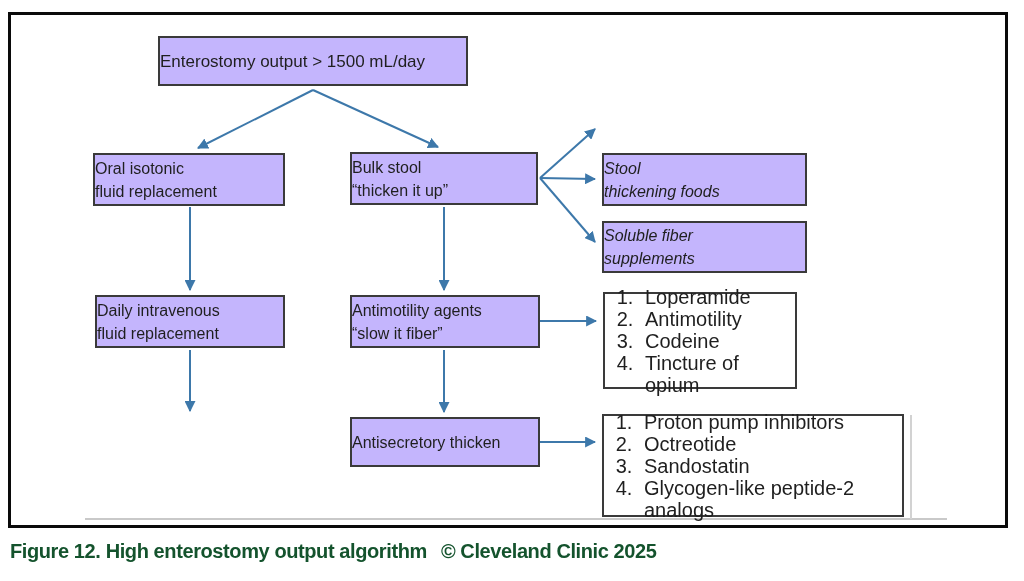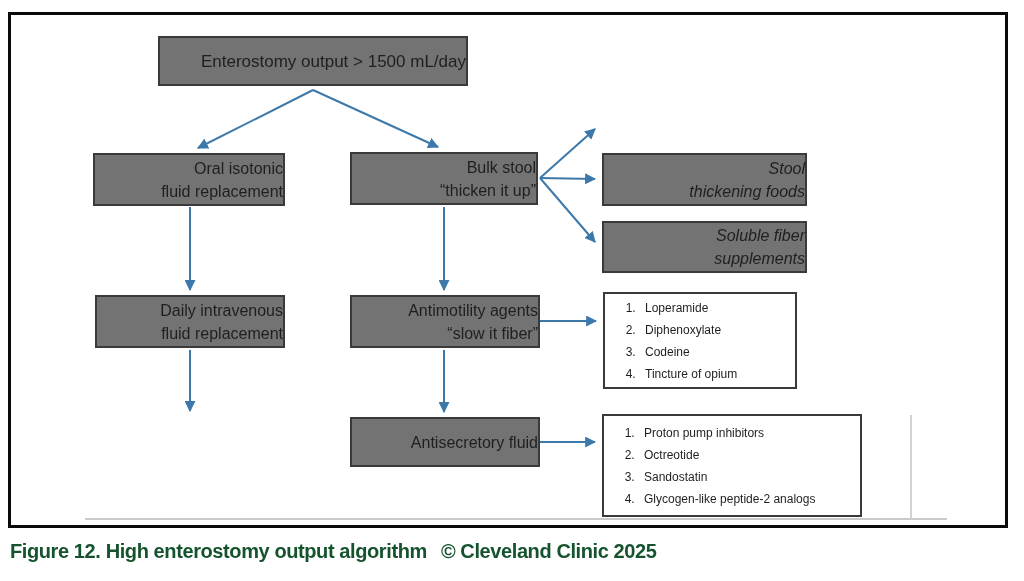--- a/index.html
+++ b/index.html
@@ -6,32 +6,32 @@
   #stage{
     position:relative;width:1024px;height:581px;background:#ffffff;
     font-family:"Liberation Sans",sans-serif;color:#1f1f1f;overflow:hidden;
   }
   .frame{
     position:absolute;left:8px;top:12px;width:994px;height:510px;
     border:3px solid #0a0a0a;background:#ffffff;
   }
   .arrows{position:absolute;left:0;top:0;width:1024px;height:581px;pointer-events:none;}
   .node{
-    position:absolute;border:2px solid #3a3a3a;background:#737373;
-    display:flex;flex-direction:column;justify-content:center;align-items:flex-end;
+    position:absolute;border:2px solid #3a3a3a;background:#c4b5fd;
+    display:flex;flex-direction:column;justify-content:center;align-items:flex-start;
     text-align:center;font-size:16px;line-height:23px;box-sizing:border-box;
   }
   .node.toprow{font-size:17px;}
   .italic{}
   .listbox{
     position:absolute;border:2px solid #3a3a3a;background:#ffffff;
     box-sizing:border-box;display:flex;align-items:center;
   }
   .listbox ol{
-    margin:0;padding:0 0 0 34px;font-size:12px;line-height:22px;text-align:left;
+    margin:0;padding:0 0 0 34px;font-size:20px;line-height:22px;text-align:left;
   }
   .listbox ol li{padding-left:6px;}
   .gray-line-h{position:absolute;left:85px;top:518px;width:862px;height:2px;background:#c9c9c9;}
   .gray-line-v{position:absolute;left:910px;top:415px;width:2px;height:104px;background:#d2d2d2;}
   .caption{
     position:absolute;left:10px;top:540px;width:1000px;
     font-size:20px;font-weight:700;letter-spacing:-0.4px;color:#14532d;
     white-space:nowrap;
   }
   .caption .copyright{margin-left:14px;}
@@ -97,32 +97,32 @@
   </div>
 
   <div class="node" style="left:350px;top:295px;width:190px;height:53px;">
     <span>Antimotility agents</span>
     <span class="italic">“slow it fiber”</span>
   </div>
 
   <div class="listbox" style="left:603px;top:292px;width:194px;height:97px;">
     <ol>
         <li>Loperamide</li>
-        <li>Diphenoxylate</li>
+        <li>Antimotility</li>
         <li>Codeine</li>
         <li>Tincture of opium</li>
       </ol>
   </div>
 
 
   <div class="node" style="left:350px;top:417px;width:190px;height:50px;">
-    <span>Antisecretory fluid</span>
+    <span>Antisecretory thicken</span>
   </div>
 
-  <div class="listbox" style="left:602px;top:414px;width:260px;height:103px;">
+  <div class="listbox" style="left:602px;top:414px;width:302px;height:103px;">
     <ol>
         <li>Proton pump inhibitors</li>
         <li>Octreotide</li>
         <li>Sandostatin</li>
         <li>Glycogen-like peptide-2 analogs</li>
       </ol>
   </div>
 
   <div class="caption">
     <span>Figure 12. High enterostomy output algorithm</span><span class="copyright">© Cleveland Clinic 2025</span>

